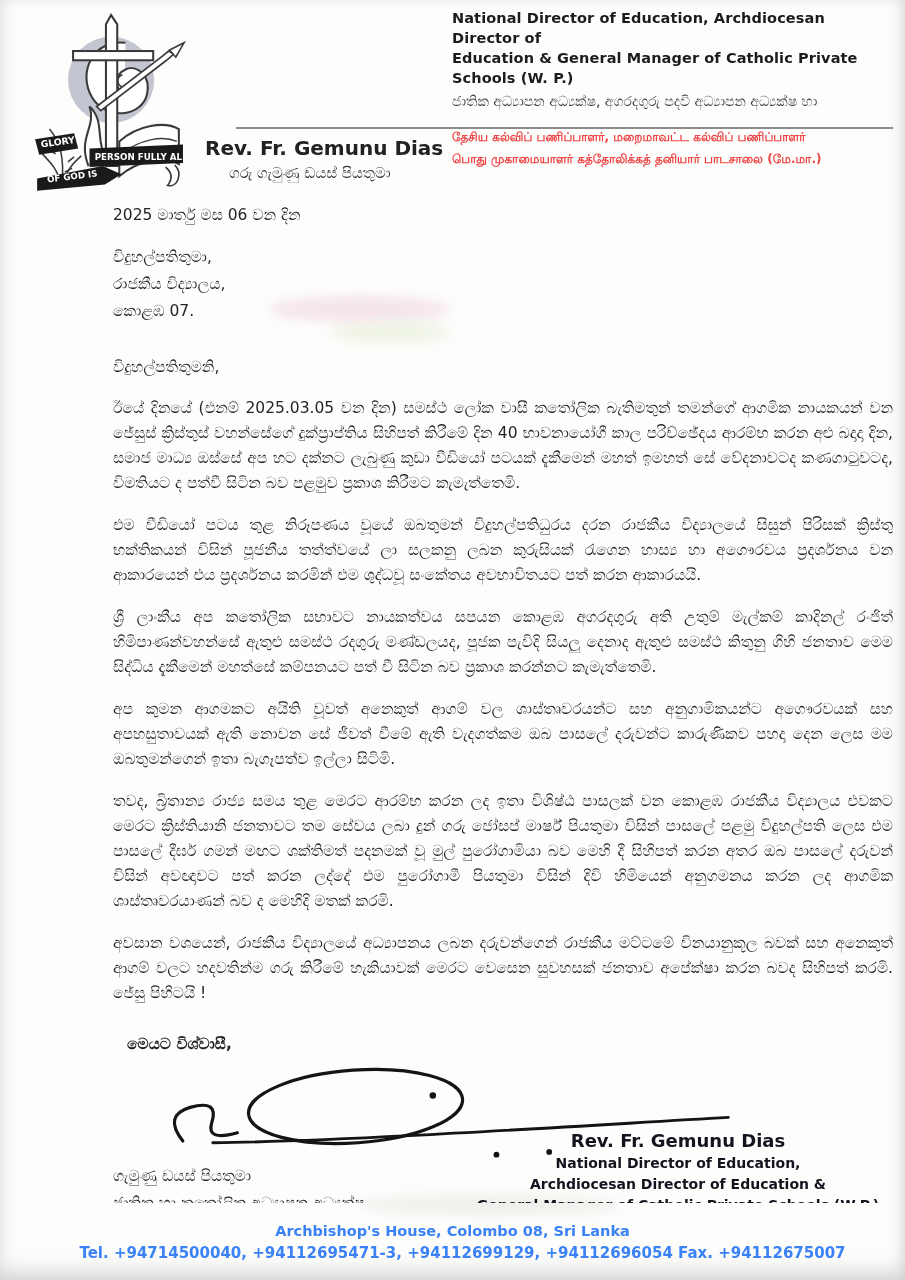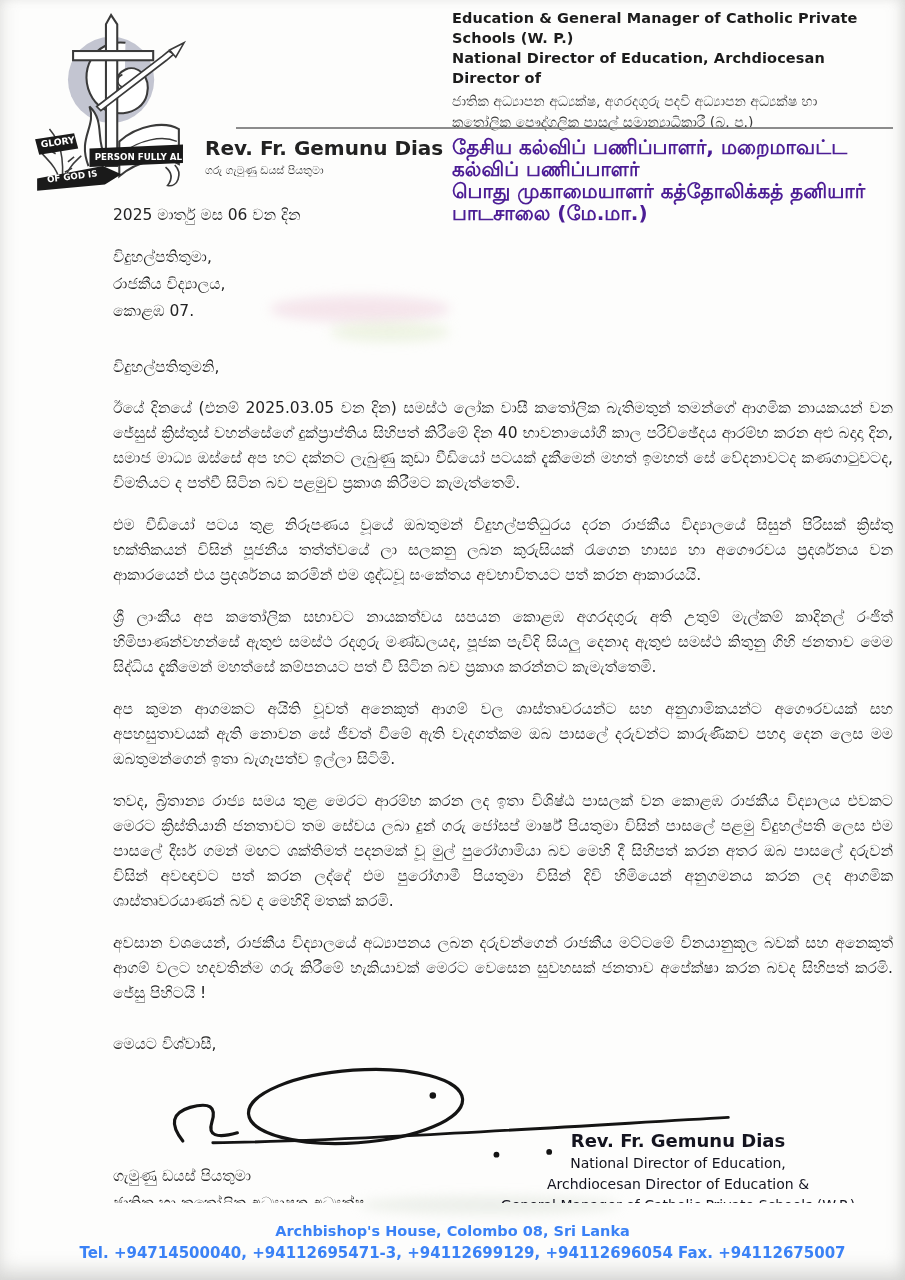--- a/index.html
+++ b/index.html
@@ -17,46 +17,46 @@
     box-shadow:inset 0 -10px 18px rgba(120,120,115,.25), inset -4px 0 10px rgba(150,150,150,.12);
   }
   
   .logo-wrap{position:absolute;left:28px;top:12px;width:160px;height:190px;}
   .head-right{
     position:absolute;left:452px;top:8px;width:444px;
     line-height:20px;
   }
   .head-en{font-weight:bold;font-size:14.5px;color:#1c1c1c;letter-spacing:.1px;}
   .head-si{font-size:14px;color:#3a3a3a;margin-top:3px;line-height:21px;}
-  .head-ta{font-size:20px;font-weight:bold;color:#4c1d95;margin-top:3px;line-height:22px;}
+  .head-ta{font-size:12px;font-weight:bold;color:#ef4444;margin-top:14px;line-height:22px;}
   .head-rule{
     position:absolute;left:236px;top:127px;width:657px;height:2px;
     background:#8c8c8c;
   }
   .name-block{position:absolute;left:205px;top:136px;}
   .name-en{font-weight:bold;font-size:20px;color:#222;}
-  .name-si{font-size:11px;color:#333;margin-top:4px;}
+  .name-si{font-size:15px;color:#333;margin-top:4px;margin-left:24px;}
   .name-ta{font-size:15px;color:#333;margin-top:4px;}
   
   .letter{
     position:absolute;left:113px;top:203px;width:780px;height:1000px;
     font-size:15.5px;line-height:25px;color:#242424;
     overflow:hidden;
   }
   .date-line{margin:0 0 16px 0;}
   .addr{margin:0;line-height:27px;}
   .salutation{margin:30px 0 16px 0;}
   .letter p.body-par{margin:0 0 17px 0;text-align:justify;}
-  .closing{margin:26px 0 0 0;}
+  .closing{margin:26px 0 0 14px;font-weight:bold;}
   .sig-svg{display:block;margin:4px 0 0 18px;}
   .sign-row{display:flex;justify-content:space-between;align-items:flex-start;margin-top:2px;}
   .sign-left{font-size:15.5px;line-height:27px;color:#2b2b2b;}
   .sign-right{width:430px;text-align:center;color:#14141f;margin-top:-34px;}
   .sign-right .sr-name{font-weight:bold;font-size:18px;line-height:24px;}
-  .sign-right .sr-line{font-weight:normal;font-size:14px;line-height:21px;}
+  .sign-right .sr-line{font-weight:bold;font-size:14px;line-height:21px;}
   
   .footer{
     position:absolute;left:0;right:0;bottom:16px;
     text-align:center;color:#3b82f6;
   }
   .footer .f1{font-weight:bold;font-size:14.5px;line-height:21px;}
   .footer .f2{font-weight:bold;font-size:15px;line-height:22px;padding-left:20px;}
   .footer .f3{font-weight:bold;font-size:15px;line-height:22px;}
   .footer .f3 span{margin:0 14px;}
   
@@ -117,26 +117,25 @@
       <g>
         <polygon points="57,133 148,129 148,147 57,151" fill="#1a1a1a"></polygon>
         <text x="62" y="144" fill="#ffffff" font-size="8.5" font-weight="bold">PERSON FULLY ALIVE</text>
         <path d="M140,149 C148,157 143,171 133,169 C139,161 136,155 131,151" fill="#ffffff" stroke="#3a3a3a" stroke-width="1.6"></path>
       </g>
     </svg>
   </div>
 
   <div class="head-right">
     <div class="head-en">
+      <div>National Director of Education, Archdiocesan Director of</div>
       <div>Education &amp; General Manager of Catholic Private Schools (W. P.)</div>
-      <div>National Director of Education, Archdiocesan Director of</div>
     </div>
     <div class="head-si">
       <div>ජාතික අධ්‍යාපන අධ්‍යක්ෂ, අගරදගුරු පදවි අධ්‍යාපන අධ්‍යක්ෂ හා</div>
-      <div>කතෝලික පෞද්ගලික පාසල් සමාන්‍යාධිකාරී (බ. ප.)</div>
     </div>
     <div class="head-ta">
       <div>தேசிய கல்விப் பணிப்பாளர், மறைமாவட்ட கல்விப் பணிப்பாளர்</div>
       <div>பொது முகாமையாளர் கத்தோலிக்கத் தனியார் பாடசாலை (மே.மா.)</div>
     </div>
   </div>
 
   <div class="head-rule"></div>
 
   <div class="name-block">

